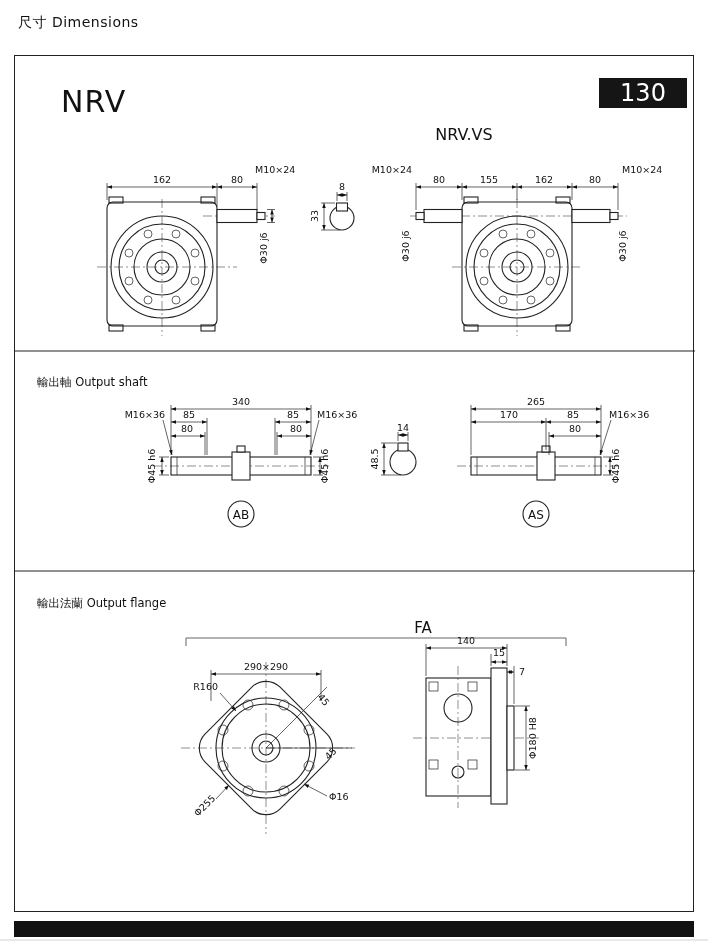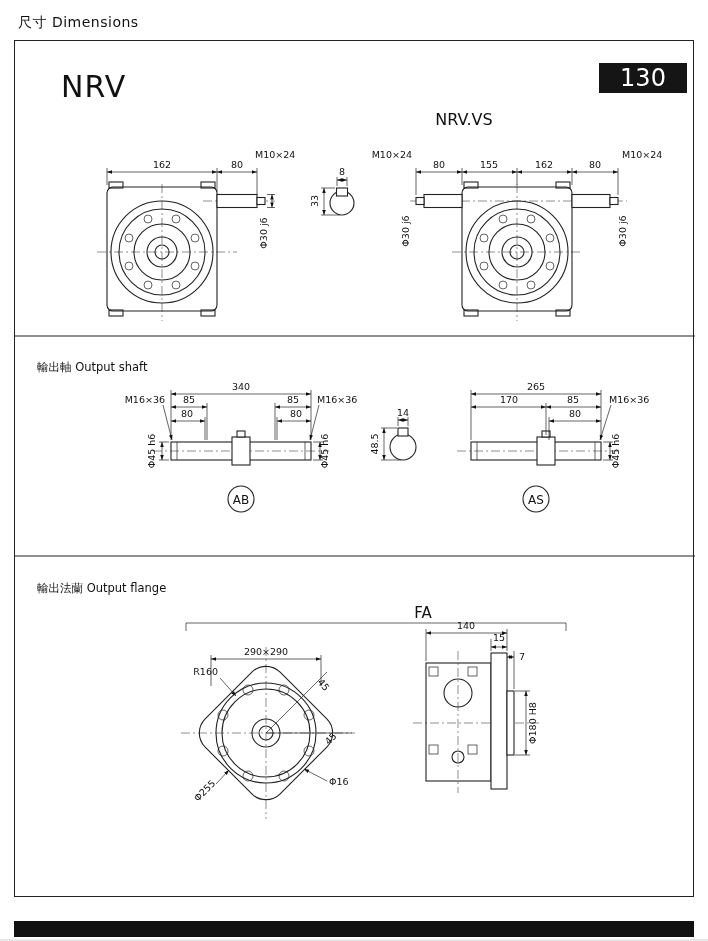--- a/index.html
+++ b/index.html
@@ -1,19 +1,19 @@
 <!DOCTYPE html>
 <html><head>
 <meta charset="utf-8">
 <style>
   html,body{margin:0;padding:0;background:#e8e8e8;}
   .page{position:relative;width:708px;height:939px;background:#fff;
         font-family:"DejaVu Sans","Liberation Sans",sans-serif;color:#111;overflow:hidden;}
   .hdr{position:absolute;left:18px;top:14px;font-size:14px;letter-spacing:.5px;}
-  .frame{position:absolute;left:14px;top:40px;width:680px;height:857px;
+  .frame{position:absolute;left:14px;top:55px;width:680px;height:857px;
          border:1.5px solid #222;box-sizing:border-box;}
   .frame svg{position:absolute;left:0;top:0;}
   .footbar{position:absolute;left:14px;top:921px;width:680px;height:16px;background:#111;}
   svg text{font-family:"DejaVu Sans","Liberation Sans",sans-serif;fill:#111;}
   .d{font-size:9.5px;}
   .lbl{font-size:11.5px;}
   .vs{font-size:16px;}
   .fa{font-size:15px;}
   .tag{font-size:12px;}
   .model{font-size:30px;letter-spacing:1px;}

